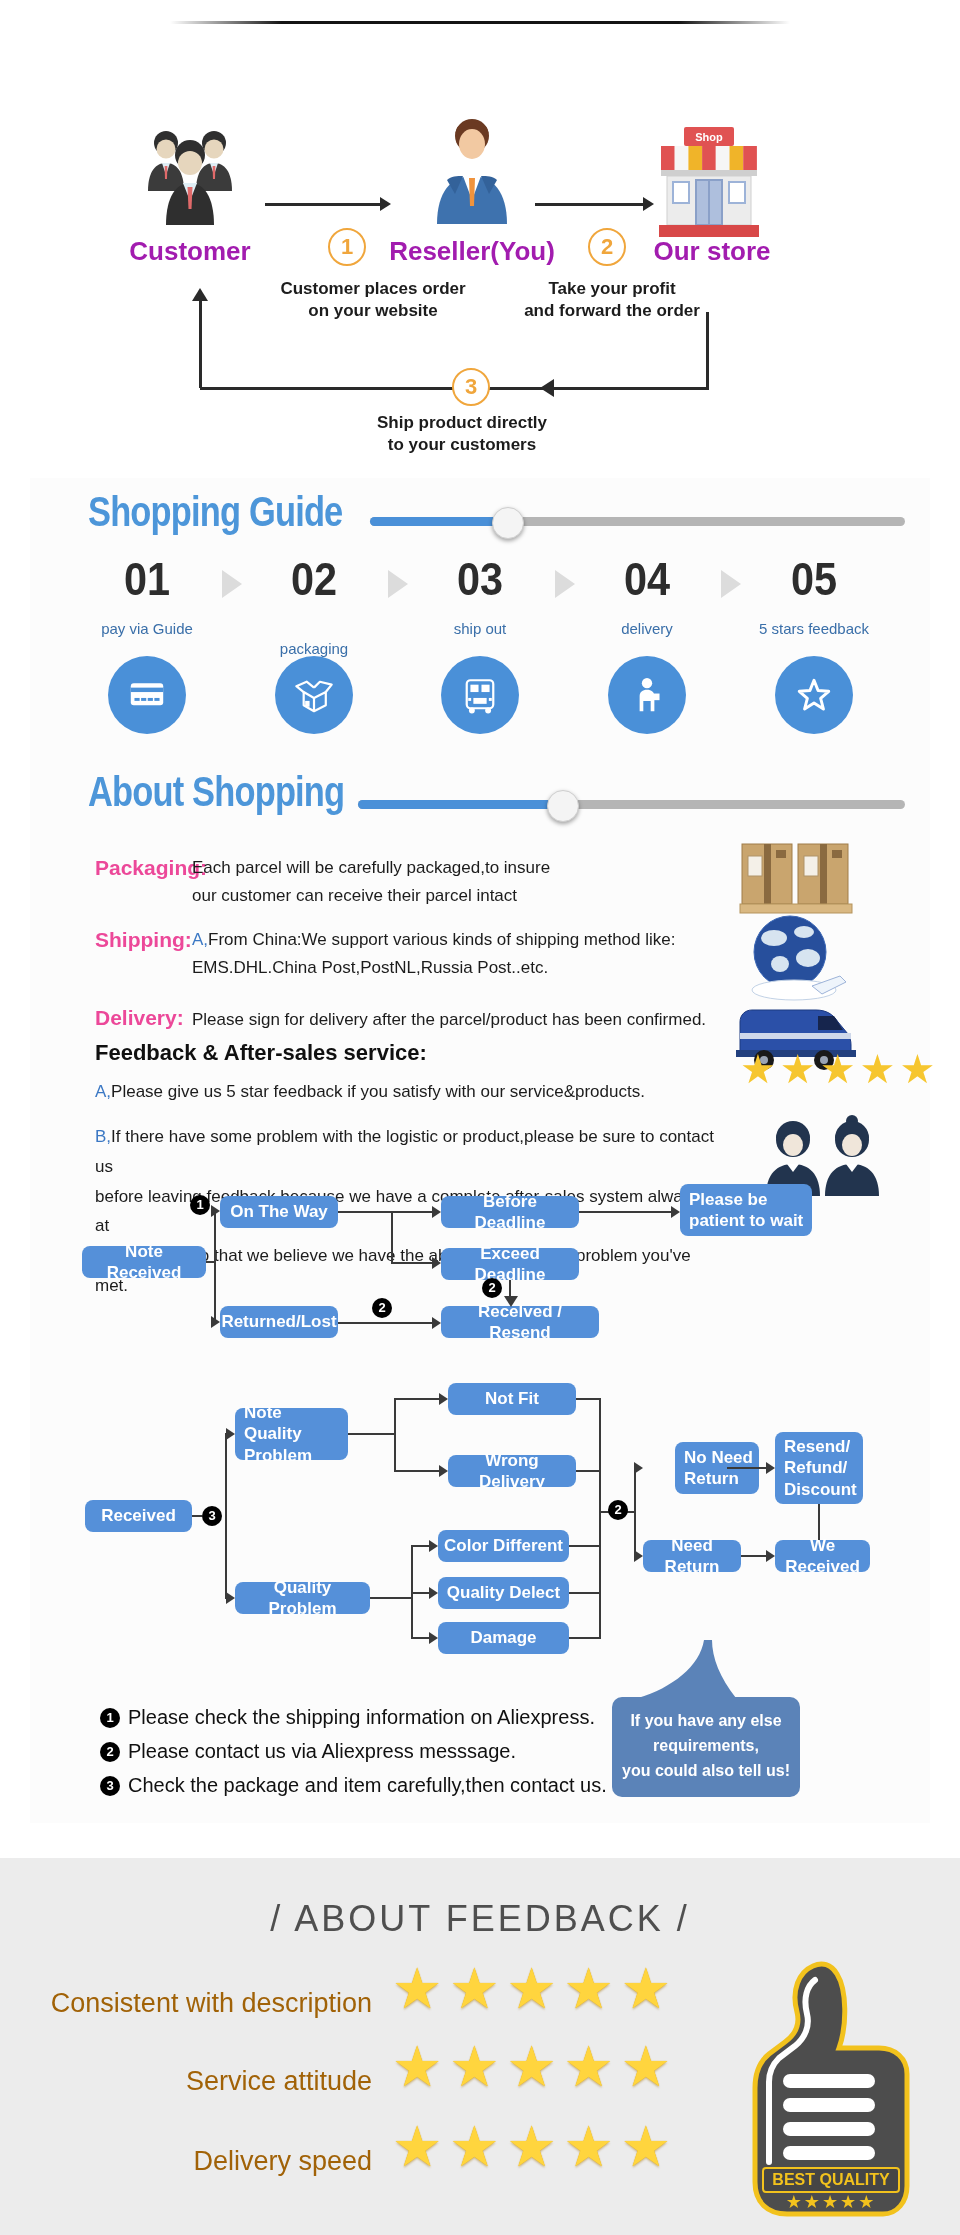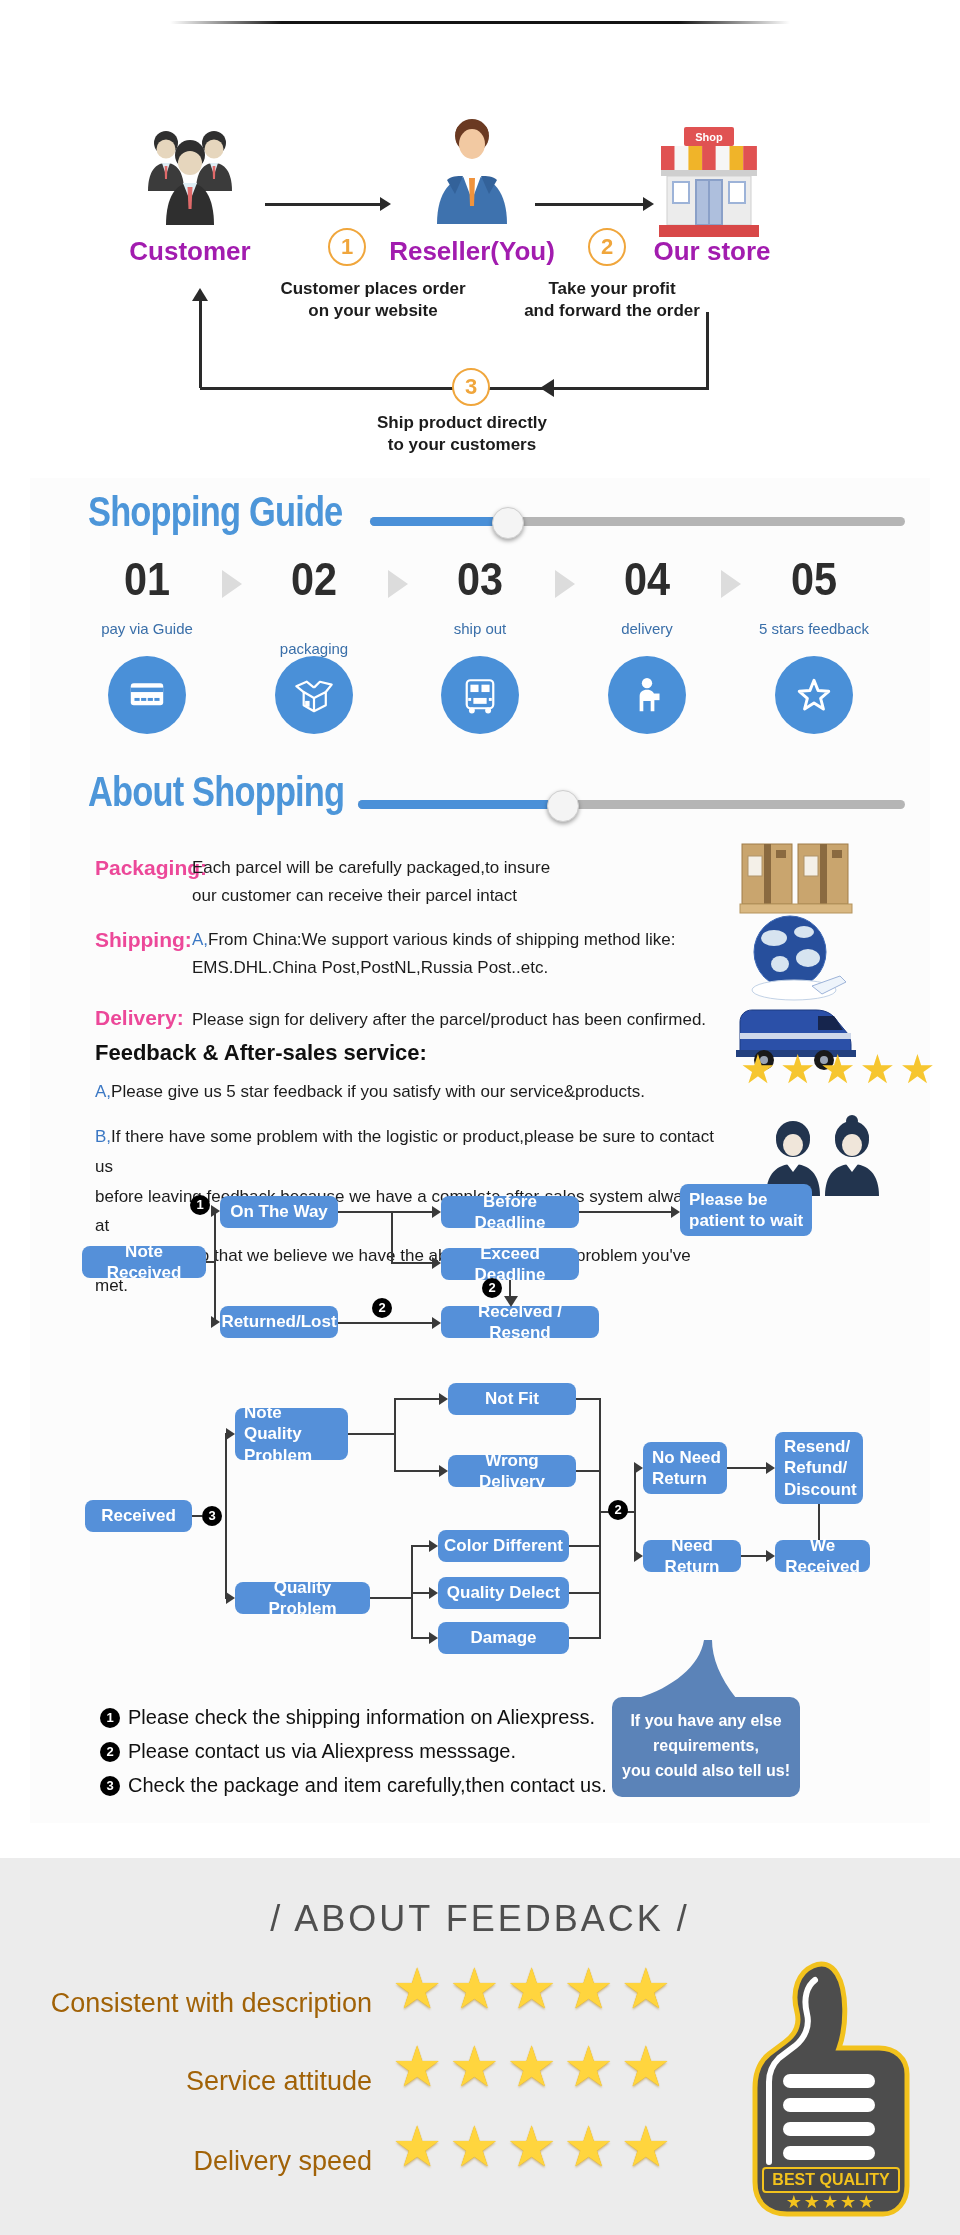--- a/index.html
+++ b/index.html
@@ -334,21 +334,21 @@
   <div class="abs marker" style="left:372px;top:1298px;">2</div>
 
   <div class="abs flowbox" style="left:85px;top:1500px;width:107px;height:32px;">Received</div>
   <div class="abs flowbox ml" style="left:235px;top:1408px;width:113px;height:52px;">Note Quality Problem</div>
   <div class="abs flowbox" style="left:235px;top:1582px;width:135px;height:32px;">Quality Problem</div>
   <div class="abs flowbox" style="left:448px;top:1383px;width:128px;height:32px;">Not Fit</div>
   <div class="abs flowbox" style="left:448px;top:1455px;width:128px;height:32px;">Wrong Delivery</div>
   <div class="abs flowbox" style="left:438px;top:1530px;width:131px;height:32px;">Color Different</div>
   <div class="abs flowbox" style="left:438px;top:1577px;width:131px;height:32px;">Quality Delect</div>
   <div class="abs flowbox" style="left:438px;top:1622px;width:131px;height:32px;">Damage</div>
-  <div class="abs flowbox ml" style="left:643px;top:1442px;width:84px;height:52px;">No Need Return</div>
+  <div class="abs flowbox ml" style="left:675px;top:1442px;width:84px;height:52px;">No Need Return</div>
   <div class="abs flowbox ml" style="left:775px;top:1432px;width:88px;height:72px;">Resend/ Refund/ Discount</div>
   <div class="abs flowbox" style="left:643px;top:1540px;width:98px;height:32px;">Need Return</div>
   <div class="abs flowbox" style="left:775px;top:1540px;width:95px;height:32px;">We Received</div>
 
   <div class="abs fline" style="left:192px;top:1515px;width:10px;height:2px;"></div>
   <div class="abs marker" style="left:202px;top:1506px;">3</div>
   <div class="abs fline" style="left:225px;top:1433px;width:2px;height:166px;"></div>
   <div class="abs ah-r" style="left:226px;top:1428px;border-left-color:#3a3a3a;border-left-width:9px;border-top-width:6px;border-bottom-width:6px;"></div>
   <div class="abs ah-r" style="left:226px;top:1592px;border-left-color:#3a3a3a;border-left-width:9px;border-top-width:6px;border-bottom-width:6px;"></div>
 

